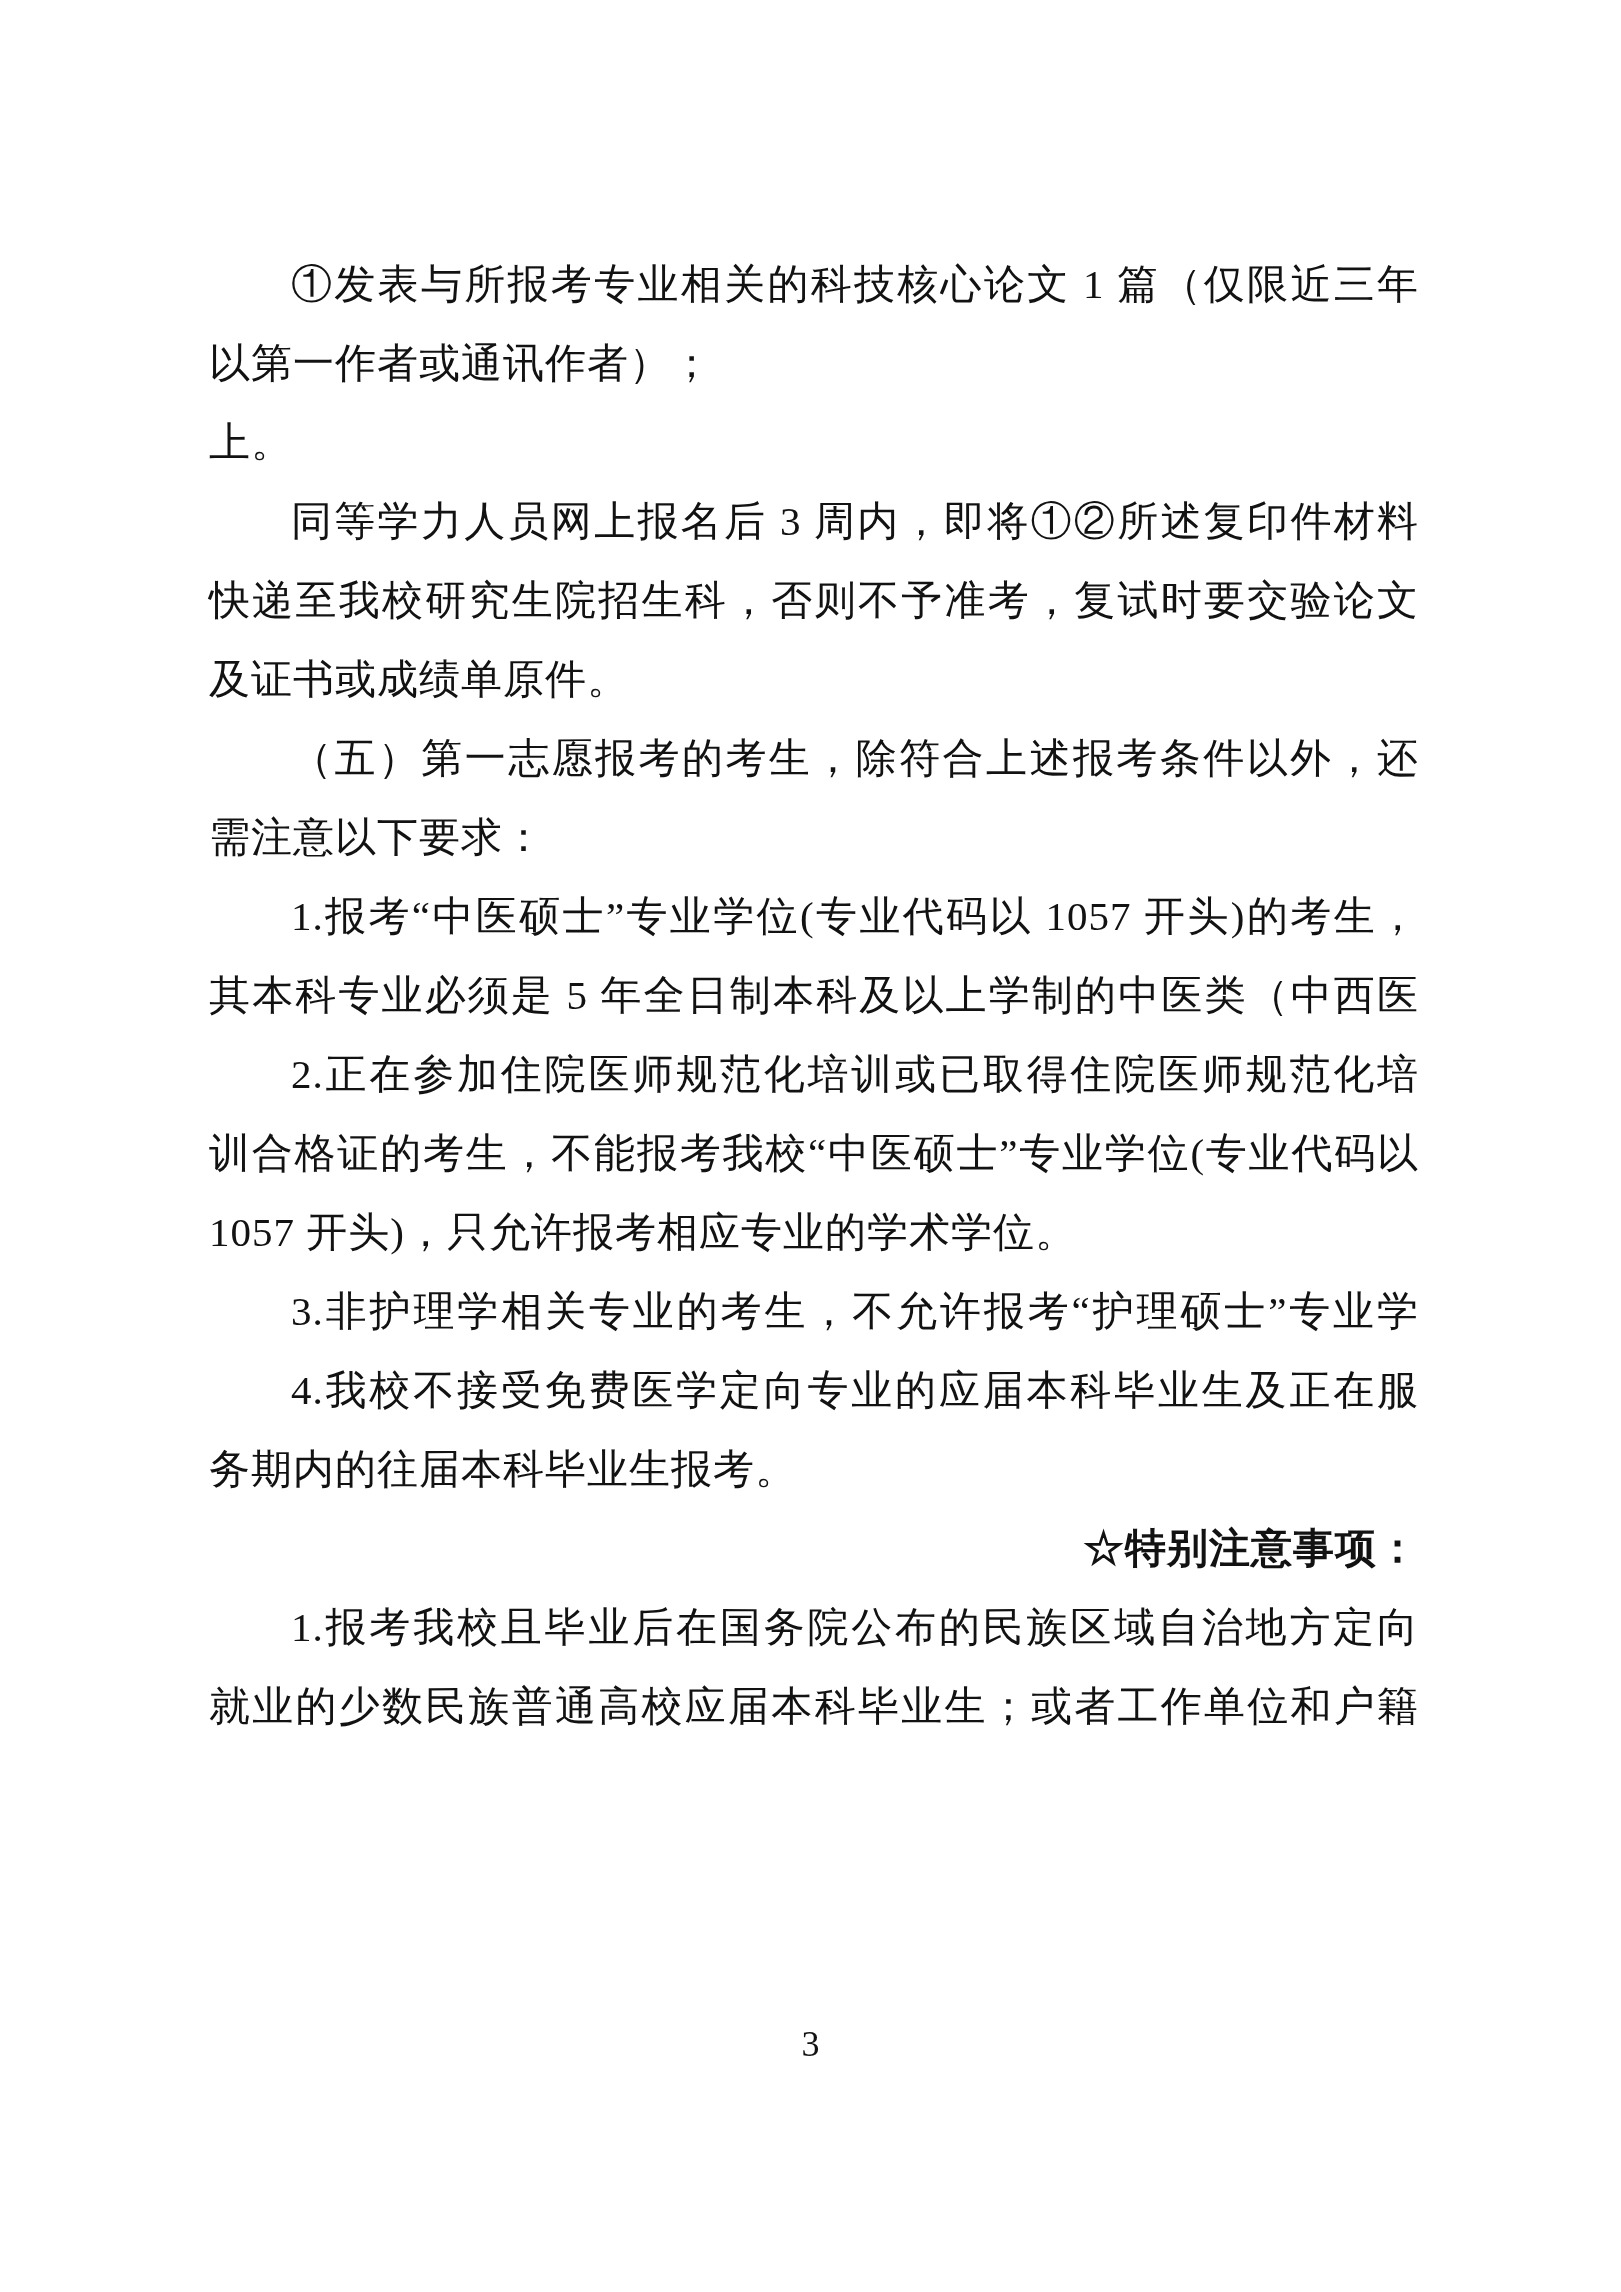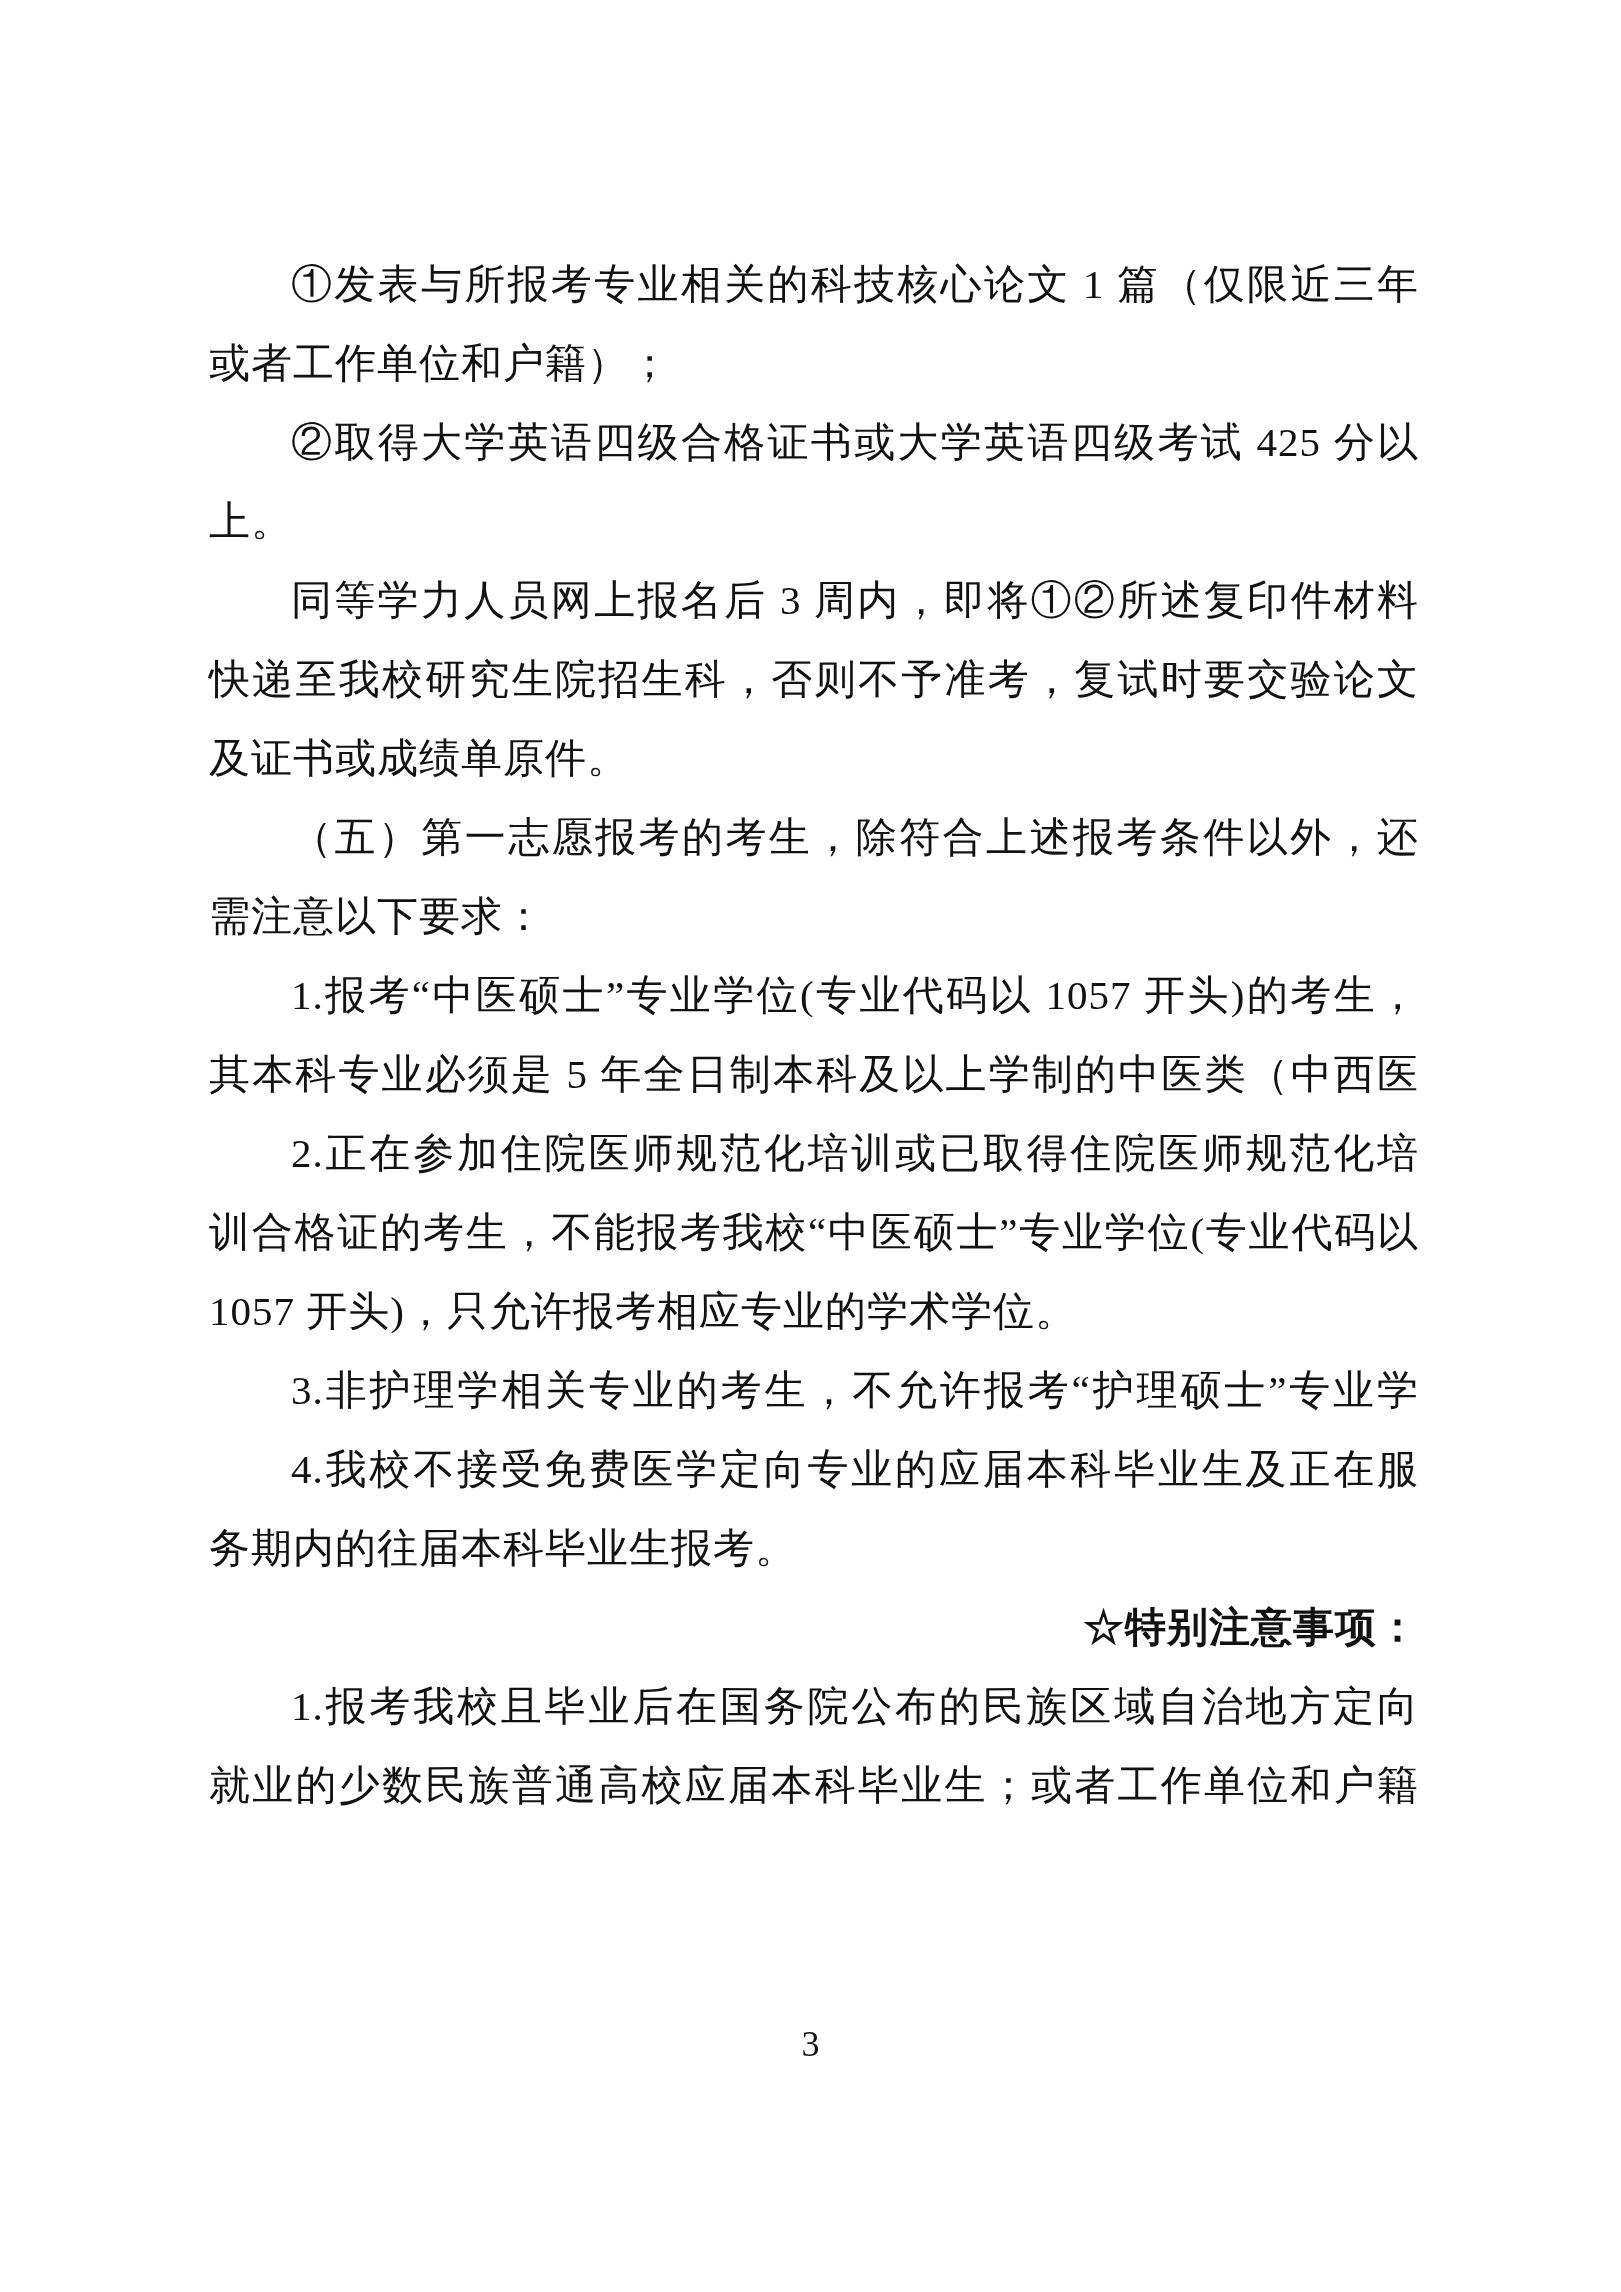--- a/index.html
+++ b/index.html
@@ -52,22 +52,21 @@
     line-height: 47px;
     color: #121212;
   }
 </style>
 </head>
 <body>
 
 <div class="page">
   <div class="doc-body" id="doc-body">
       <div class="line indent justify">①发表与所报考专业相关的科技核心论文 1 篇（仅限近三年</div>
-      <div class="line">或者工作单位和户籍）；</div>
-      <div class="line indent justify">②取得大学英语四级合格证书或大学英语四级考试 425 分以</div>
+      <div class="line">以第一作者或通讯作者）；</div>
       <div class="line">上。</div>
       <div class="line indent justify">同等学力人员网上报名后 3 周内，即将①②所述复印件材料</div>
       <div class="line justify">快递至我校研究生院招生科，否则不予准考，复试时要交验论文</div>
       <div class="line">及证书或成绩单原件。</div>
       <div class="line indent justify">（五）第一志愿报考的考生，除符合上述报考条件以外，还</div>
       <div class="line">需注意以下要求：</div>
       <div class="line indent justify">1.报考“中医硕士”专业学位(专业代码以 1057 开头)的考生，</div>
       <div class="line justify">其本科专业必须是 5 年全日制本科及以上学制的中医类（中西医</div>
       <div class="line indent justify">2.正在参加住院医师规范化培训或已取得住院医师规范化培</div>
       <div class="line justify">训合格证的考生，不能报考我校“中医硕士”专业学位(专业代码以</div>

